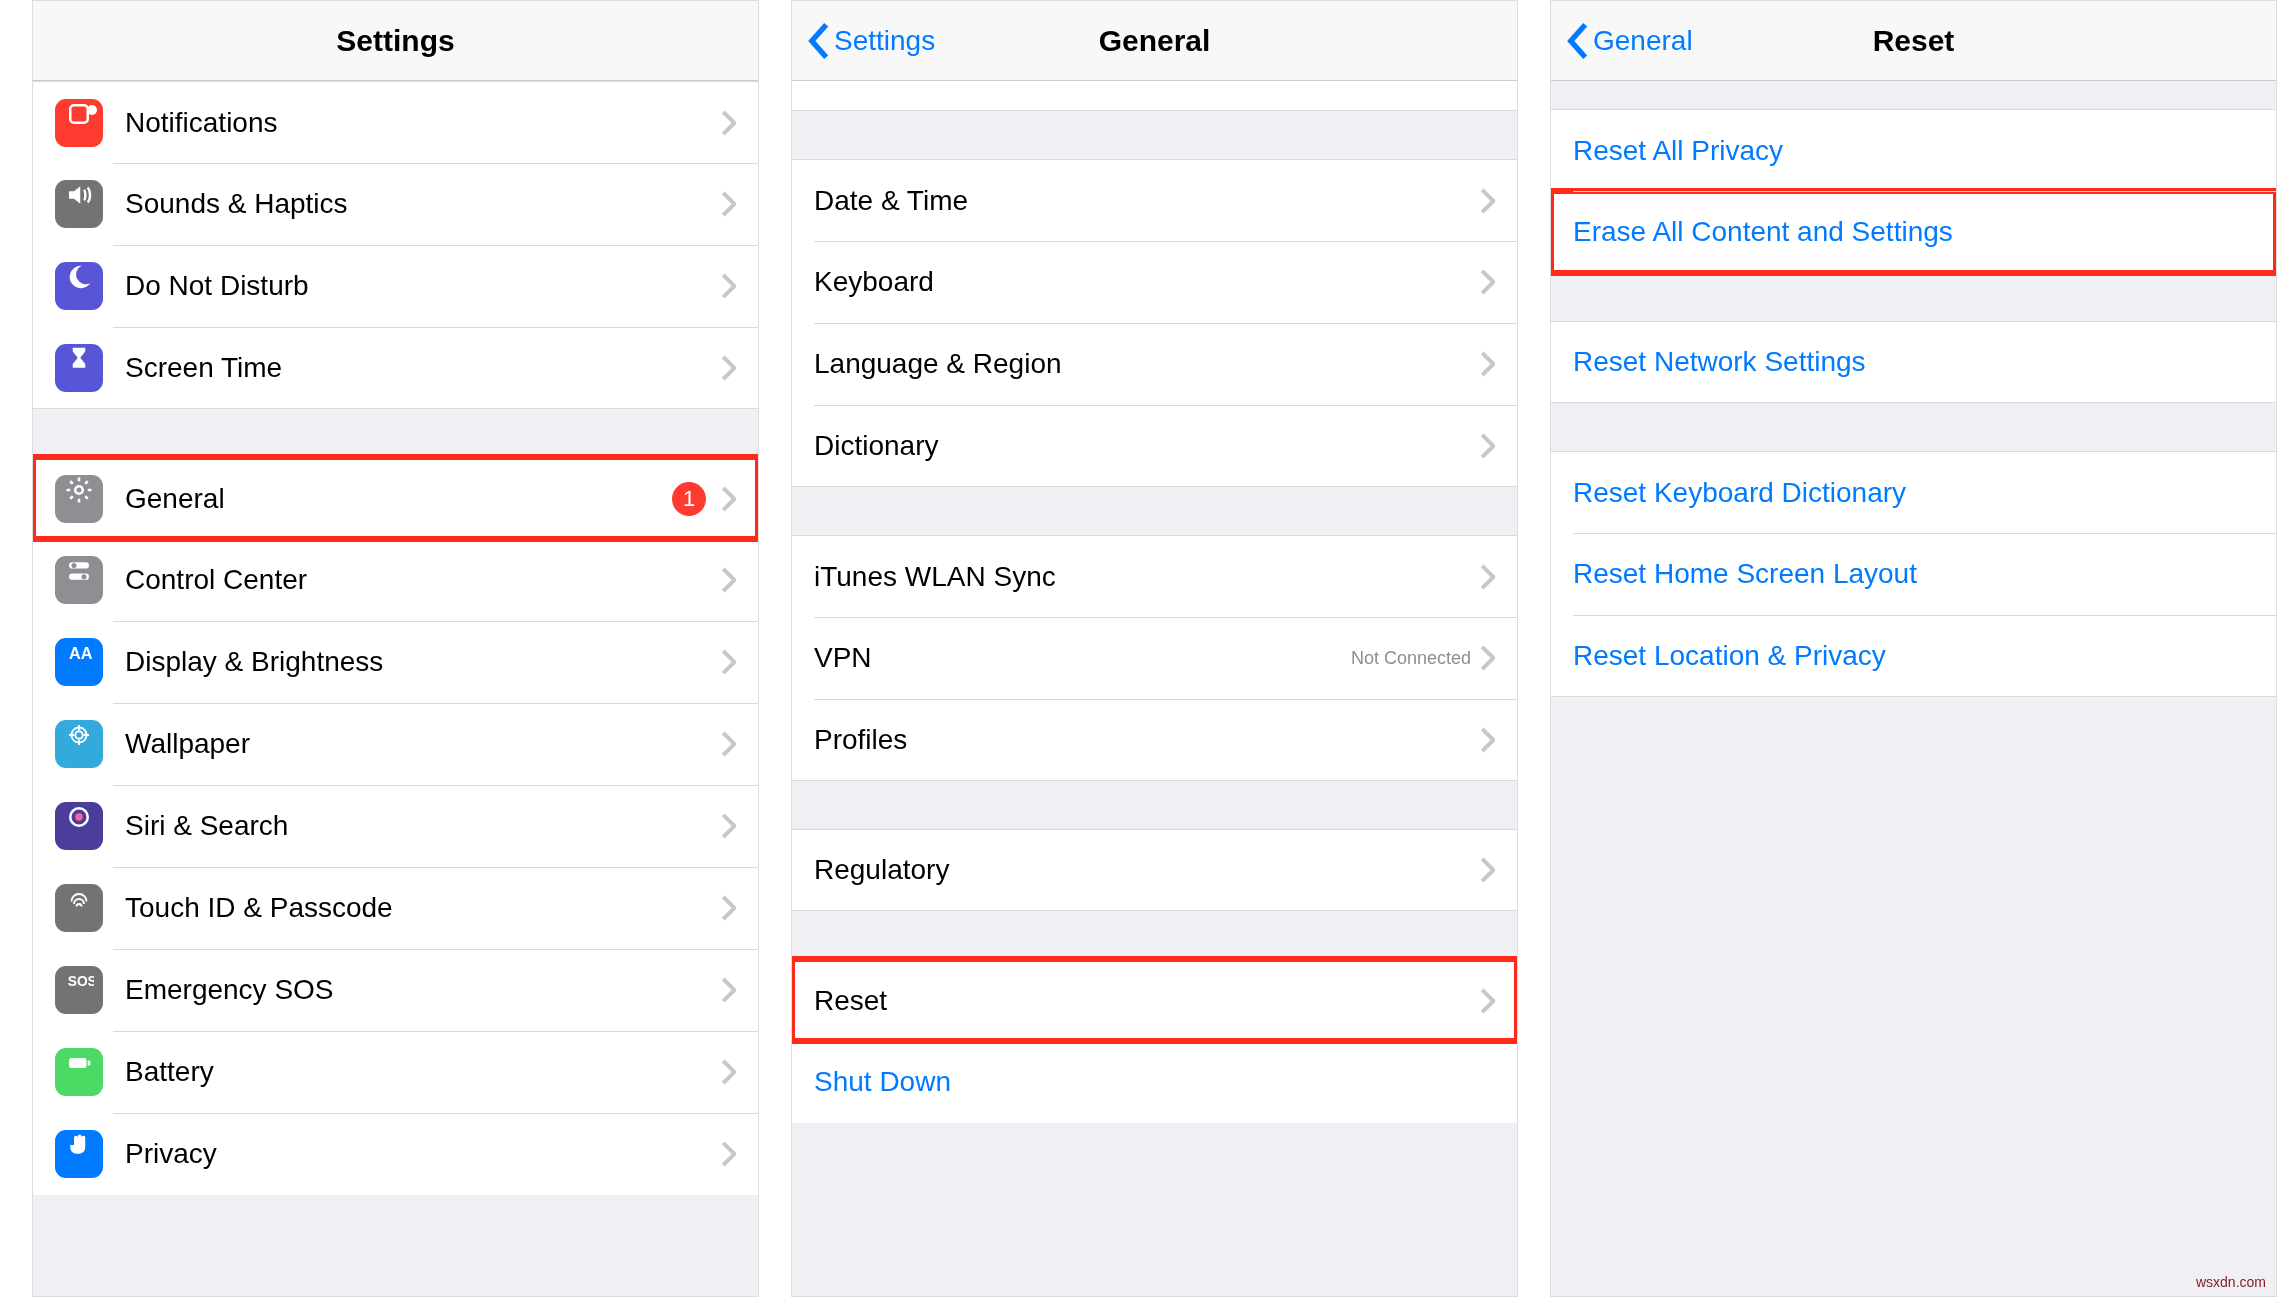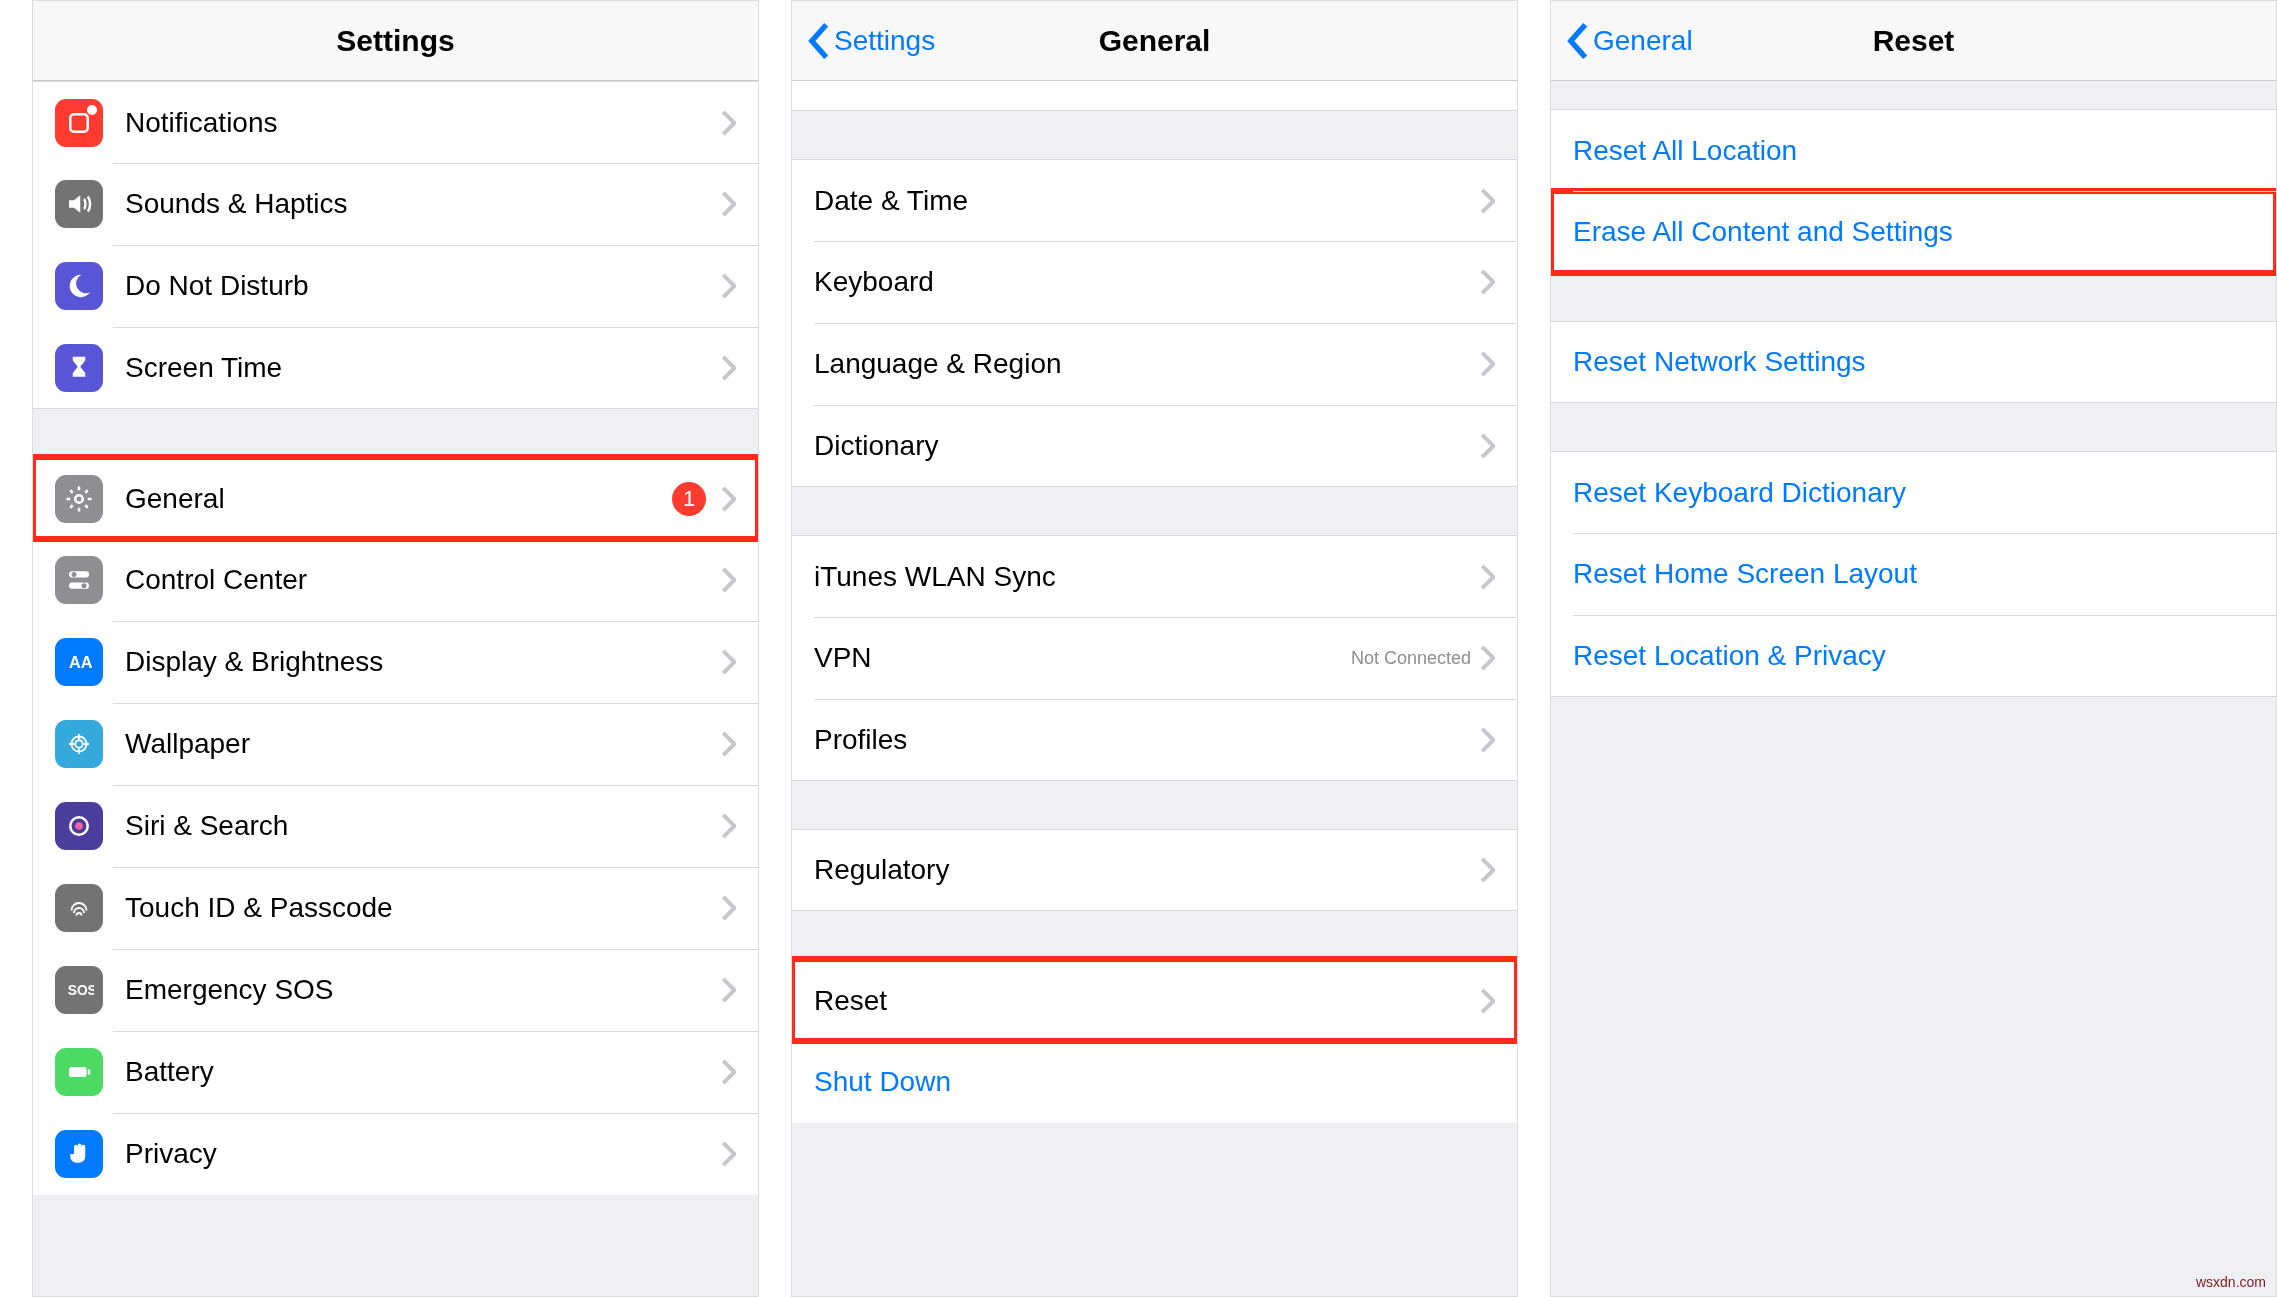--- a/index.html
+++ b/index.html
@@ -62,21 +62,21 @@
   }
   .panel-b .row + .row::before,
   .panel-c .row + .row::before { left: 22px; }
   .row.border-top { border-top: 1px solid #d9d9d9; }
   .row.border-bottom { border-bottom: 1px solid #d9d9d9; }
   .icon {
     width: 48px;
     height: 48px;
     border-radius: 11px;
     display: flex;
-    align-items: center;
+    align-items: flex-start;
     justify-content: center;
     margin-right: 22px;
     flex-shrink: 0;
   }
   .label { font-size: 28px; color: #000; flex: 1; }
   .label.link { color: #007aff; }
   .detail { font-size: 18px; color: #8e8e93; margin-right: 8px; }
   .chevron { flex-shrink: 0; }
   .chevron svg { width: 16px; height: 26px; display: block; }
   .badge {
@@ -411,21 +411,21 @@
       <svg viewBox="0 0 12 20">
           <path d="M10 1L2 10l8 9" fill="none" stroke="#007aff" stroke-width="3"></path>
         </svg>
       <span>General</span>
     </div>
     <div class="nav-title">Reset</div>
   </div>
   <div class="content">
     <div class="group-gap small"></div>
     <div class="row border-top">
-      <span class="label link">Reset All Location</span>
+      <span class="label link">Reset All Privacy</span>
     </div>
     <div class="row border-bottom highlight">
       <span class="label link">Erase All Content and Settings</span>
     </div>
     <div class="group-gap"></div>
     <div class="row border-top border-bottom">
       <span class="label link">Reset Network Settings</span>
     </div>
     <div class="group-gap"></div>
     <div class="row border-top">

